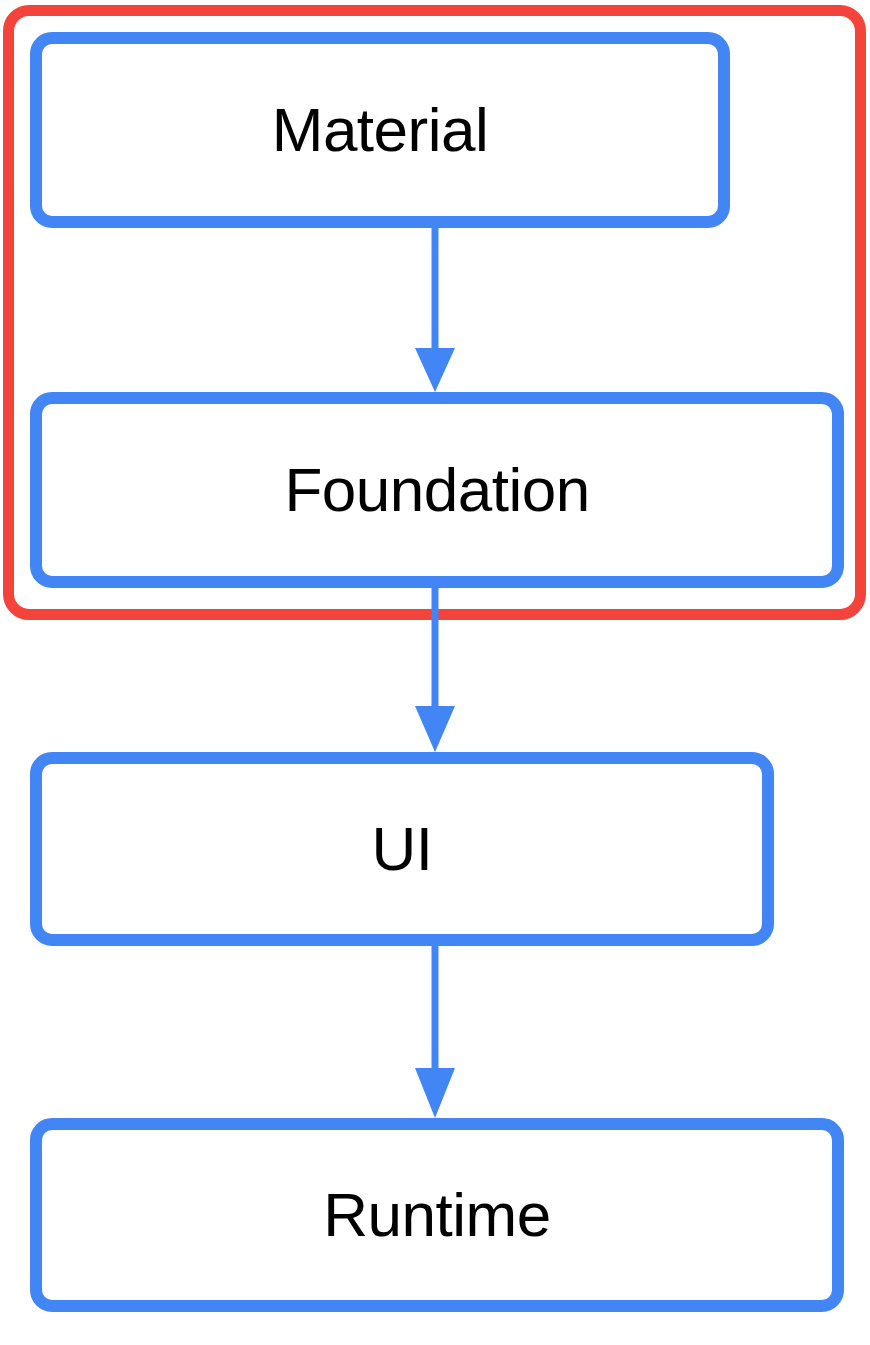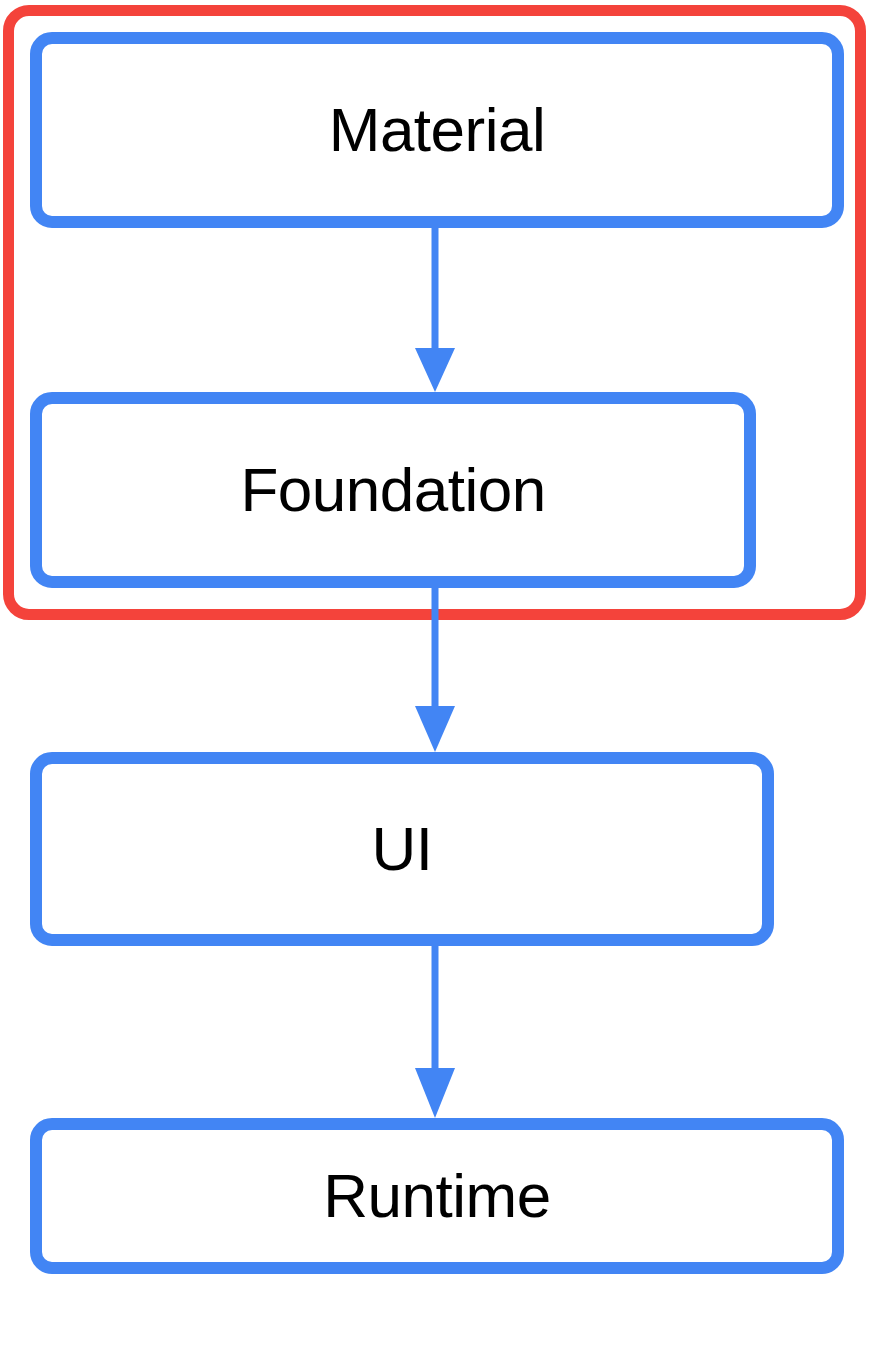--- a/index.html
+++ b/index.html
@@ -64,33 +64,33 @@
     fill: #4285F4;
   }
 </style>
 </head>
 <body>
 
 <div id="canvas">
 
   <div class="highlight-frame"></div>
 
-  <div class="node" style="left:30px; top:32px; width:814px; height:196px;">
+  <div class="node" style="left:30px; top:32px; width:700px; height:196px;">
     <span class="node-label">Material</span>
   </div>
 
-  <div class="node" style="left:30px; top:392px; width:726px; height:196px;">
+  <div class="node" style="left:30px; top:392px; width:814px; height:196px;">
     <span class="node-label">Foundation</span>
   </div>
 
   <div class="node" style="left:30px; top:752px; width:744px; height:194px;">
     <span class="node-label">UI</span>
   </div>
 
-  <div class="node" style="left:30px; top:1118px; width:814px; height:156px;">
+  <div class="node" style="left:30px; top:1118px; width:814px; height:194px;">
     <span class="node-label">Runtime</span>
   </div>
 
   <svg class="arrow-layer" viewBox="0 0 870 1345" width="870" height="1345">
 
     <g>
       <rect class="arrow-shape" x="431.5" y="224" width="7" height="128"></rect>
       <polygon class="arrow-shape" points="415,348 455,348 435,392"></polygon>
     </g>
 

